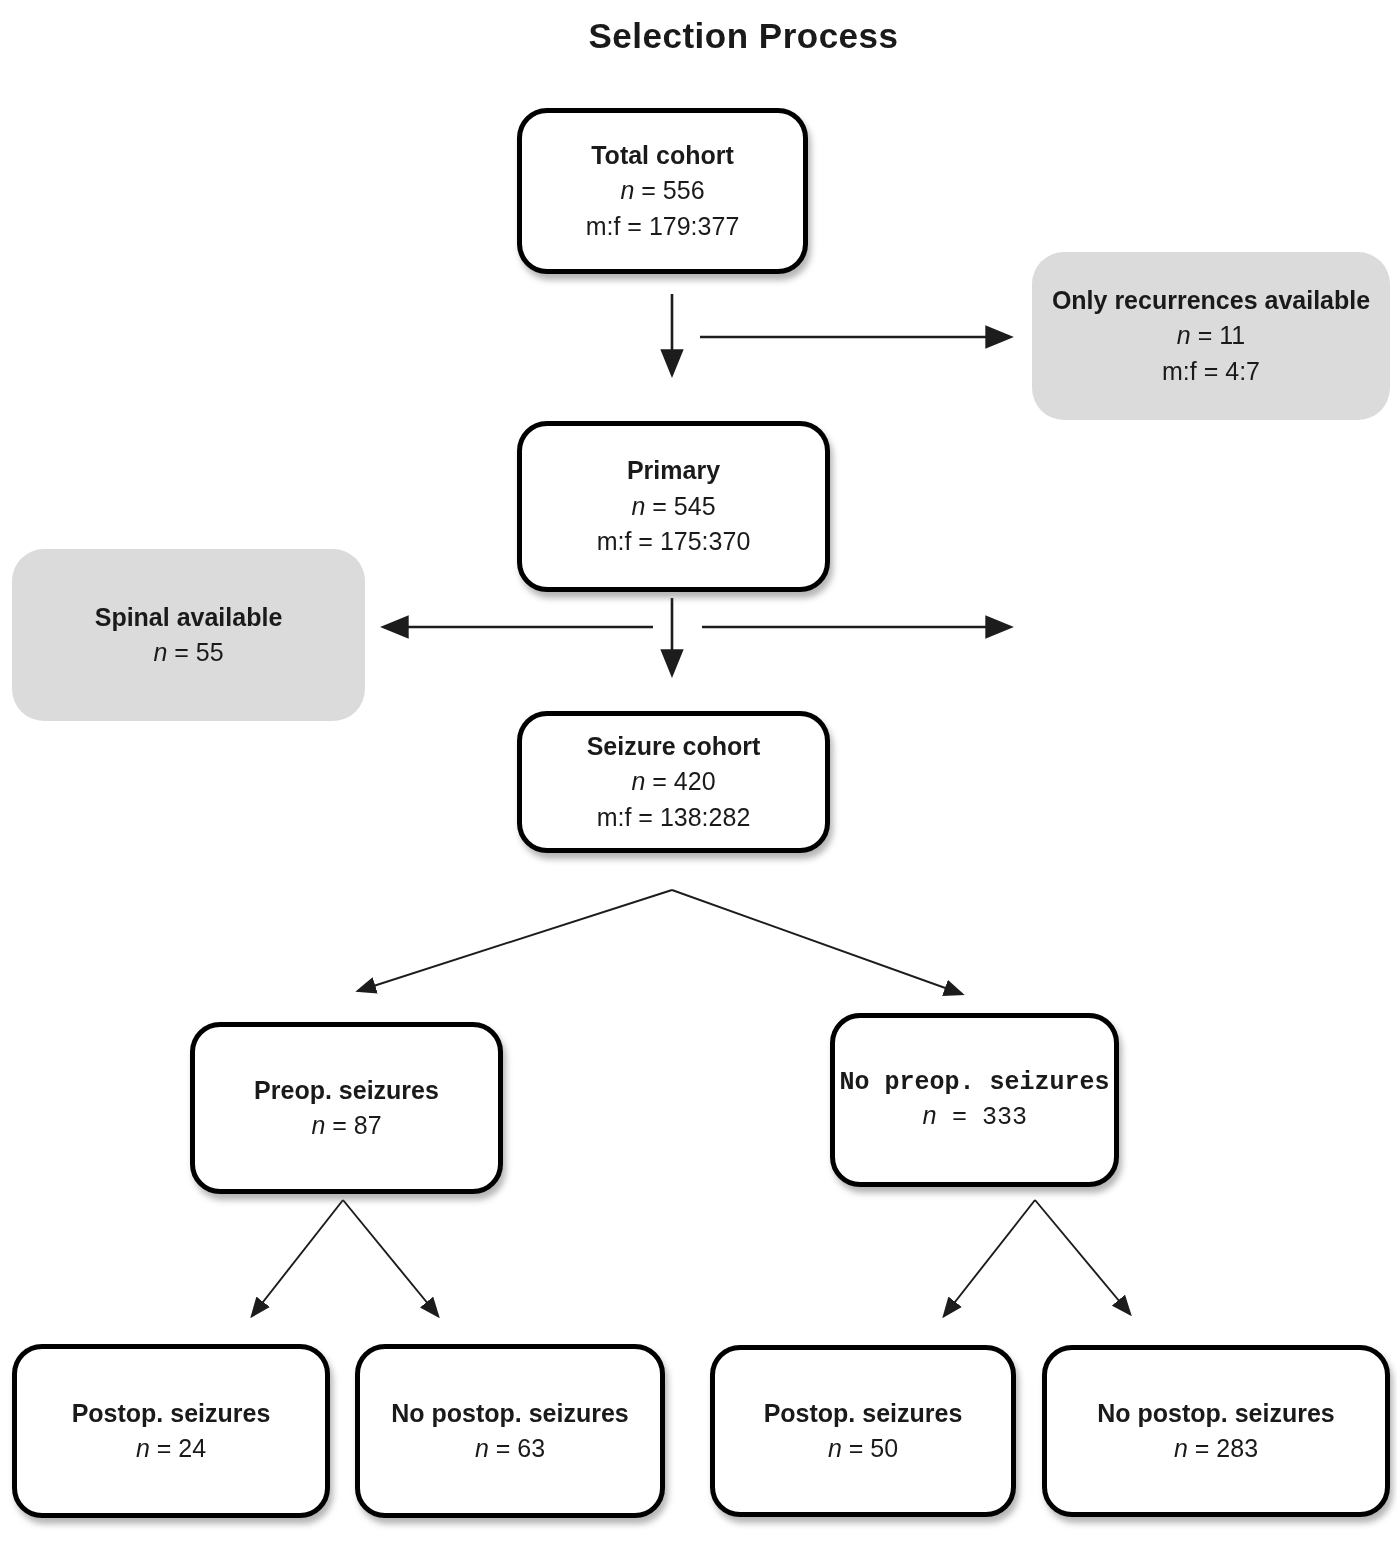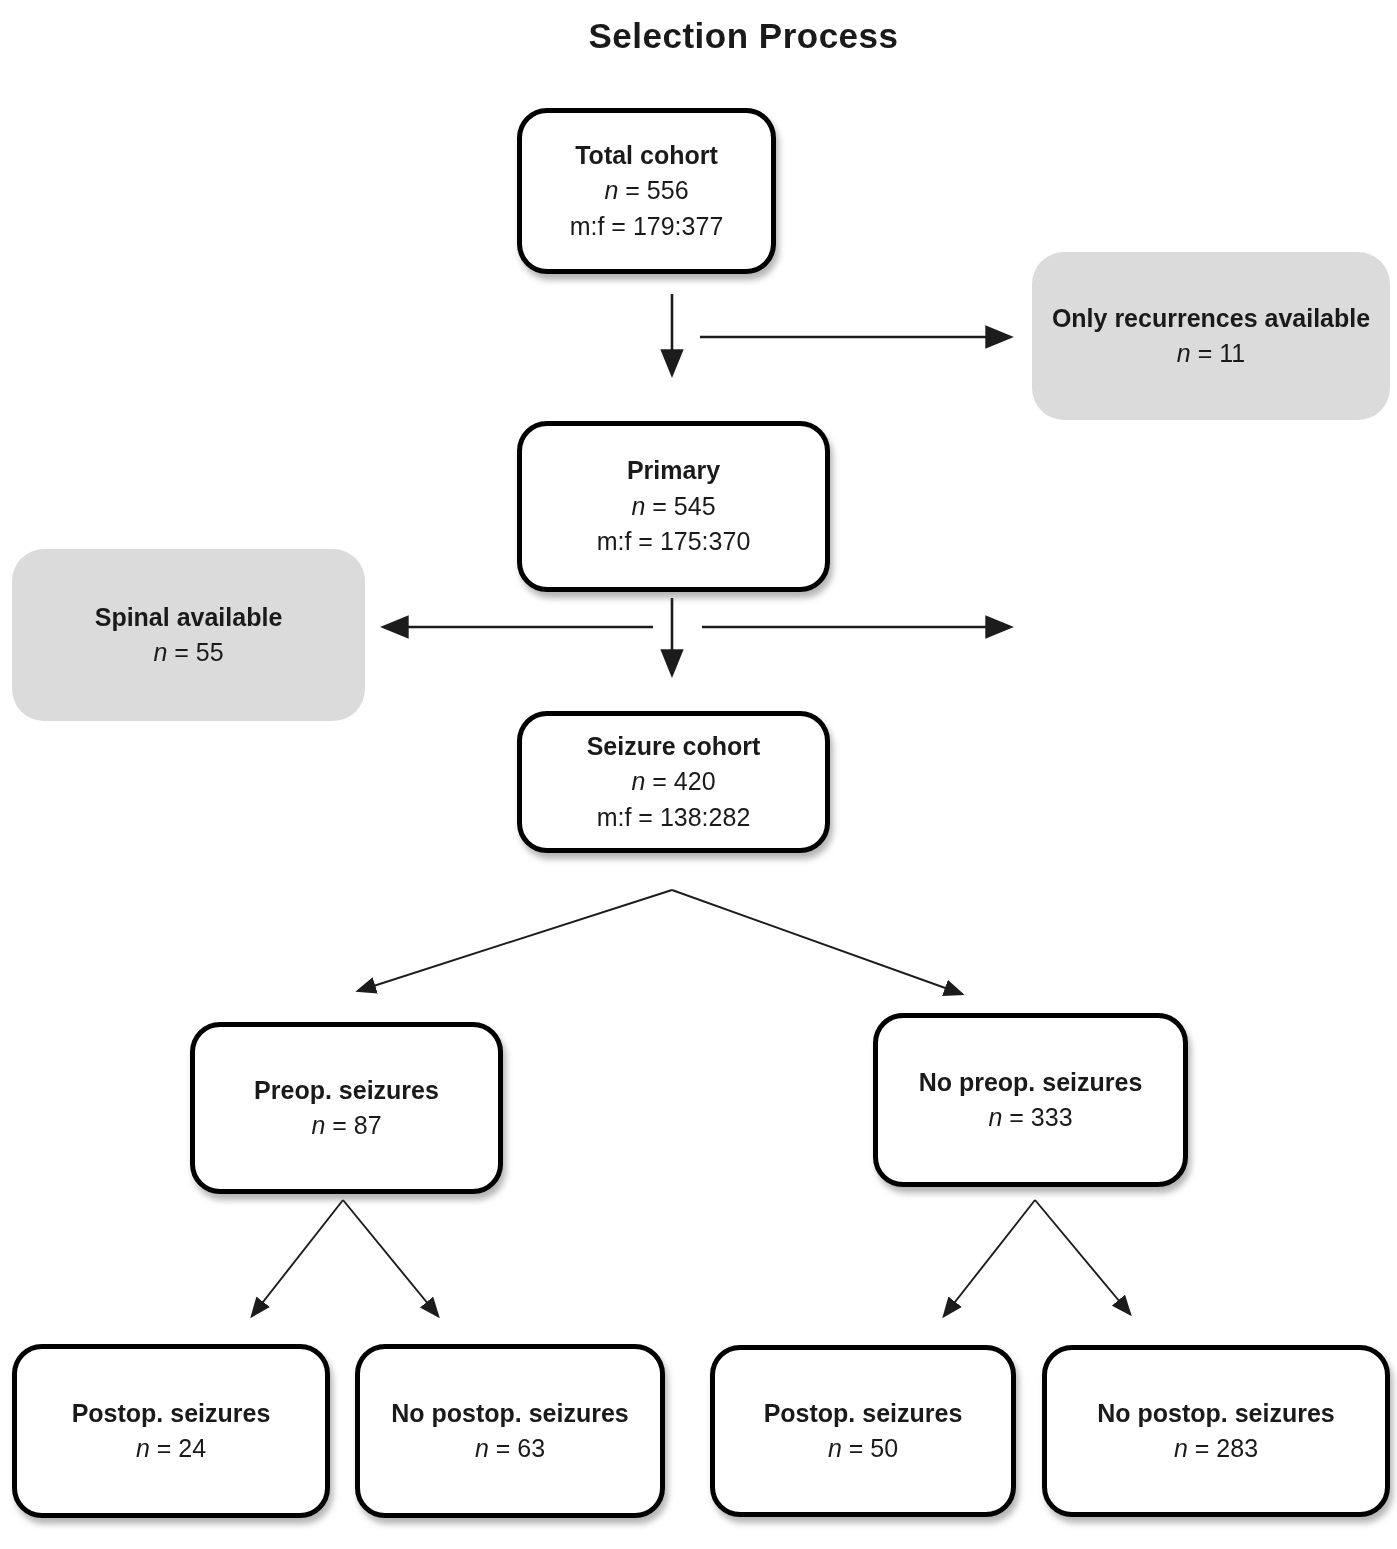--- a/index.html
+++ b/index.html
@@ -56,28 +56,28 @@
     top: 0;
     left: 0;
     width: 1397px;
     height: 1549px;
   }
   #connectors line { stroke: #1c1c1c; }
   .conn-straight { stroke-width: 2.6; }
   .conn-diag { stroke-width: 1.9; }
 
   
-  #box-total       { left: 517px;  top: 108px;  width: 259px; height: 166px; }
+  #box-total       { left: 517px;  top: 108px;  width: 291px; height: 166px; }
   #box-recurrences { left: 1032px; top: 252px;  width: 358px; height: 168px; }
   #box-primary     { left: 517px;  top: 421px;  width: 313px; height: 171px; text-align: center; }
   #box-spinal      { left: 12px;   top: 549px;  width: 353px; height: 172px; }
   #box-incomplete  { left: 1030px; top: 549px;  width: 356px; height: 172px; }
   #box-seizure     { left: 517px;  top: 711px;  width: 313px; height: 142px; }
   #box-preop       { left: 190px;  top: 1022px; width: 313px; height: 172px; }
-  #box-nopreop     { left: 873px;  top: 1013px; width: 315px; height: 174px; }
+  #box-nopreop     { left: 830px;  top: 1013px; width: 289px; height: 174px; font-family: Liberation Mono, monospace; }
   #box-postop24    { left: 12px;   top: 1344px; width: 318px; height: 174px; }
   #box-nopostop63  { left: 355px;  top: 1344px; width: 310px; height: 174px; }
   #box-postop50    { left: 710px;  top: 1345px; width: 306px; height: 172px; }
   #box-nopostop283 { left: 1042px; top: 1345px; width: 348px; height: 172px; }
 </style>
 </head>
 <body>
 
 <div id="canvas">
 
@@ -115,20 +115,21 @@
       <div class="node-title">Total cohort</div>
       <div class="node-line"><span class="it">n</span><span> = 556</span></div>
       <div class="node-line">m:f = 179:377</div>
     </div>
   </div>
 
   <div class="node excluded" id="box-recurrences">
     <div class="node-body">
       <div class="node-title">Only recurrences available</div>
       <div class="node-line"><span class="it">n</span><span> = 11</span></div>
+      <div class="node-line">m:f = 4:7</div>
     </div>
   </div>
 
   <div class="node included" id="box-primary">
     <div class="node-body">
       <div class="node-title">Primary</div>
       <div class="node-line"><span class="it">n</span><span> = 545</span></div>
       <div class="node-line">m:f = 175:370</div>
     </div>
   </div>

